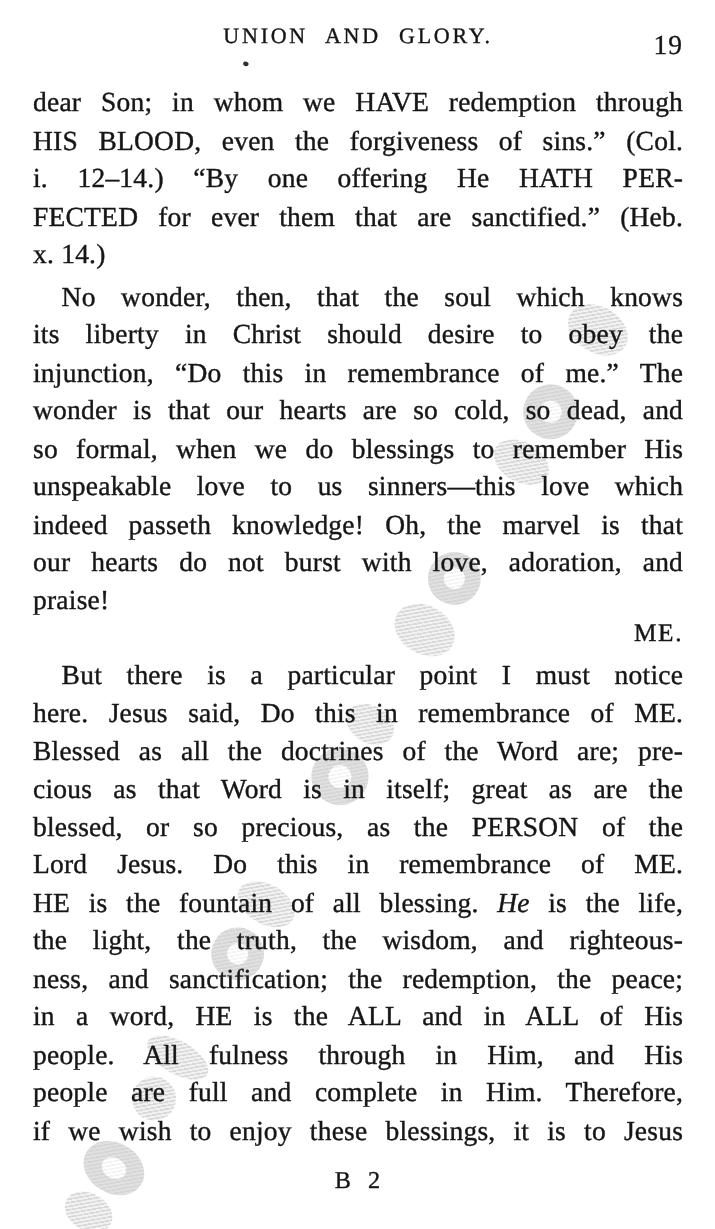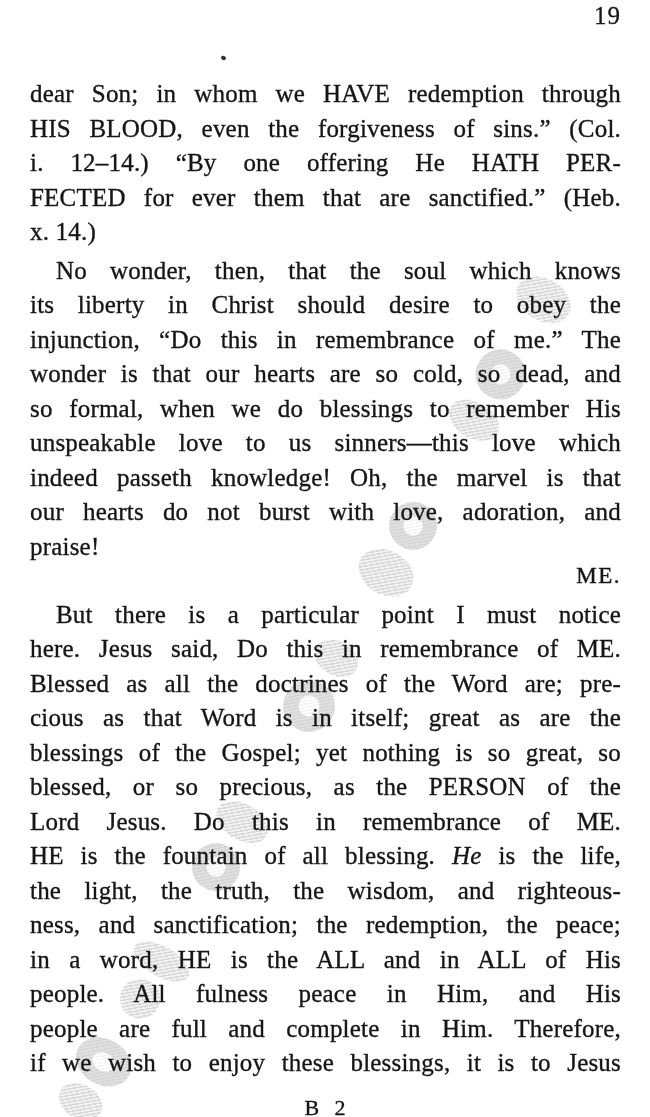--- a/index.html
+++ b/index.html
@@ -22,21 +22,21 @@
   .header { position: relative; padding-top: 22px; height: 28px; }
   .running-title {
     display: block;
     text-align: center;
     font-size: 20px;
     letter-spacing: 2.5px;
     word-spacing: 9px;
     -webkit-text-stroke: 0.35px currentColor;
   }
   .page-number {
-    position: absolute; right: 0; top: 2px;
+    position: absolute; right: 0; top: 28px;
     font-size: 25px; letter-spacing: 1px;
     -webkit-text-stroke: 0.3px currentColor;
   }
 
   .para { margin: 0; }
   .line {
     font-size: 25px;
     line-height: 34.5px;
     height: 34.5px;
     letter-spacing: 0.2px;
@@ -137,20 +137,21 @@
   <i class="wb11"></i>
   <i class="wb12 ring"></i>
   <i class="wb13"></i>
 </div>
 
 <div class="speck"></div>
 
 <div class="page">
 
   <div class="header">
+    <span class="running-title">UNION AND GLORY.</span>
     <span class="page-number">19</span>
   </div>
 
   <div class="para p1">
     <div class="line">dear Son; in whom we HAVE redemption through</div>
     <div class="line">HIS BLOOD, even the forgiveness of sins.” (Col.</div>
     <div class="line">i. 12–14.)  “By one offering He HATH PER-</div>
     <div class="line">FECTED for ever them that are sanctified.” (Heb.</div>
     <div class="line short">x. 14.)</div>
   </div>
@@ -167,31 +168,30 @@
     <div class="line short">praise!</div>
   </div>
 
   <div class="heading">ME.</div>
 
   <div class="para p3">
     <div class="line indent">But there is a particular point I must notice</div>
     <div class="line">here.  Jesus said, Do this in remembrance of ME.</div>
     <div class="line">Blessed as all the doctrines of the Word are; pre-</div>
     <div class="line">cious as that Word is in itself; great as are the</div>
-    <div class="line">blessings of the Gospel; yet nothing is so great, so</div>
     <div class="line">blessed, or so precious, as the PERSON of the</div>
     <div class="line">Lord Jesus.  Do this in remembrance of ME.</div>
     <div class="line">
       <span>HE is the fountain of all blessing.</span>
       <span class="italic">He</span>
       <span>is the life,</span>
     </div>
     <div class="line">the light, the truth, the wisdom, and righteous-</div>
     <div class="line">ness, and sanctification; the redemption, the peace;</div>
     <div class="line">in a word, HE is the ALL and in ALL of His</div>
-    <div class="line">people.  All fulness peace in Him, and His</div>
+    <div class="line">people.  All fulness through in Him, and His</div>
     <div class="line">people are full and complete in Him.  Therefore,</div>
     <div class="line">if we wish to enjoy these blessings, it is to Jesus</div>
   </div>
 
   <div class="footer">B 2</div>
 
 </div>
 
 </body></html>

